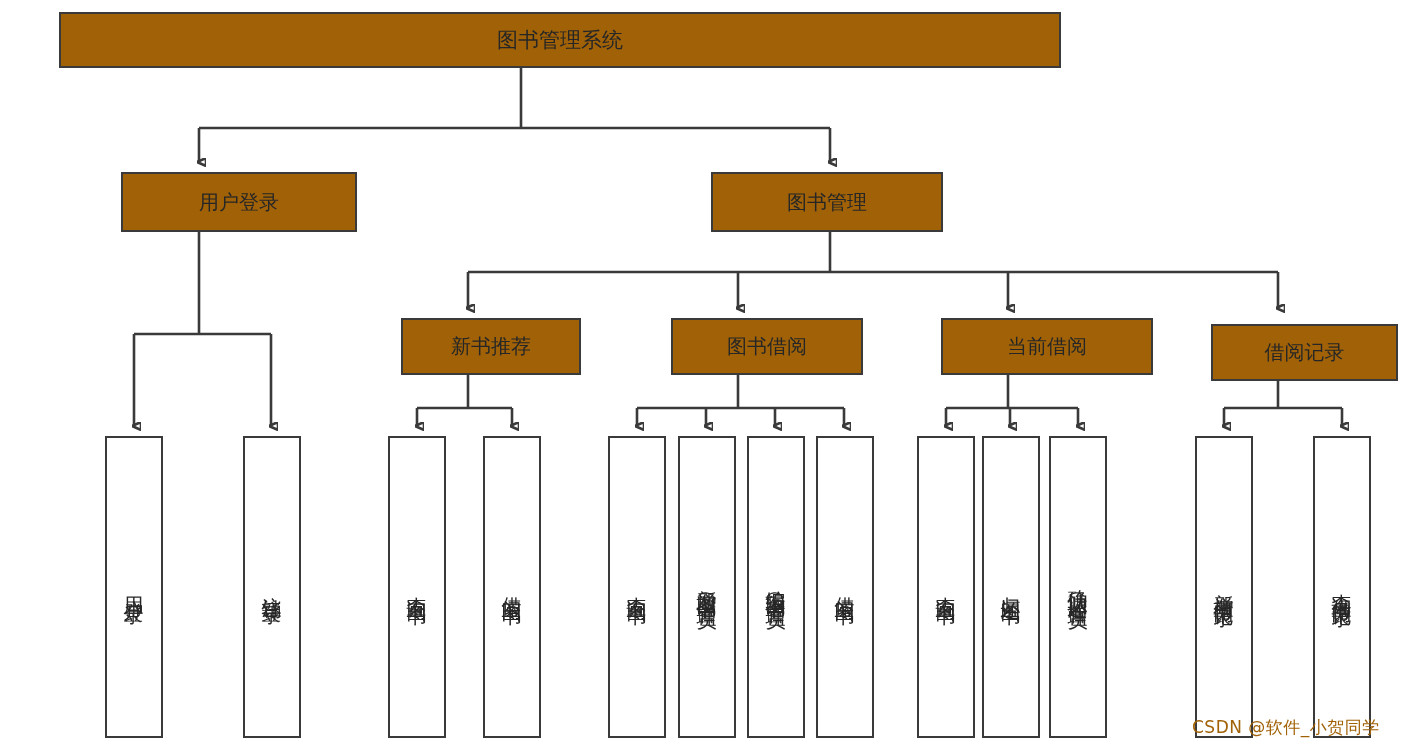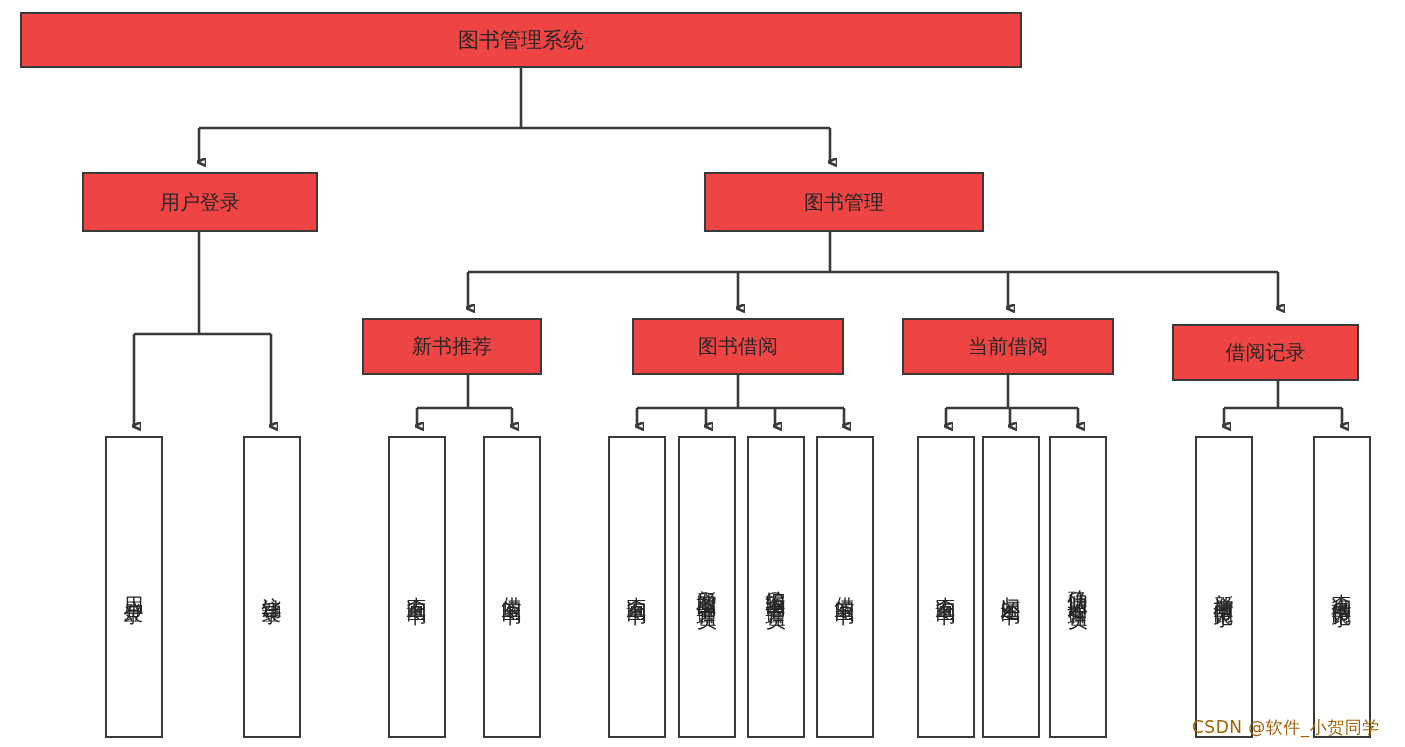--- a/index.html
+++ b/index.html
@@ -6,27 +6,28 @@
   html,body{margin:0;padding:0;background:#ffffff;}
   body{
     font-family:"DejaVu Sans","Liberation Sans",sans-serif;
     width:1405px;height:747px;position:relative;overflow:hidden;
   }
   #diagram{position:absolute;left:0;top:0;width:1405px;height:747px;}
 
   .node{
     position:absolute;
     box-sizing:border-box;
-    background:#ef4444;
+    background:#a16207;
     border:2.5px solid #3a3a3a;
     display:flex;
     align-items:center;
     justify-content:center;
     color:#262626;
     line-height:1.15;
+    margin-left:39px;
   }
   .node.root{font-size:21px;}
   .node.lvl2{font-size:20px;}
   .leafwrap{
     position:absolute;box-sizing:border-box;
     background:#fff;border:2.5px solid #3a3a3a;
     display:flex;justify-content:center;align-items:center;
   }
   .leafwrap .vtext{
     writing-mode:vertical-rl;
@@ -100,28 +101,28 @@
     <line x1="1342" y1="408" x2="1342" y2="426" marker-end="url(#arrow)"></line>
   </svg>
 
   <div class="node root" style="left:20px;top:12px;width:1002px;height:56px;">
     <span>图书管理系统</span>
   </div>
 
   <div class="node lvl2" style="left:82px;top:172px;width:236px;height:60px;">
     <span>用户登录</span>
   </div>
-  <div class="node lvl2" style="left:704px;top:172px;width:280px;height:60px;">
+  <div class="node lvl2" style="left:672px;top:172px;width:232px;height:60px;">
     <span>图书管理</span>
   </div>
 
   <div class="node lvl2" style="left:362px;top:318px;width:180px;height:57px;">
     <span>新书推荐</span>
   </div>
-  <div class="node lvl2" style="left:632px;top:318px;width:212px;height:57px;">
+  <div class="node lvl2" style="left:632px;top:318px;width:192px;height:57px;">
     <span>图书借阅</span>
   </div>
   <div class="node lvl2" style="left:902px;top:318px;width:212px;height:57px;">
     <span>当前借阅</span>
   </div>
   <div class="node lvl2" style="left:1172px;top:324px;width:187px;height:57px;">
     <span>借阅记录</span>
   </div>
 
   <div class="leafwrap" style="left:105px;top:436px;width:58px;height:302px;">

